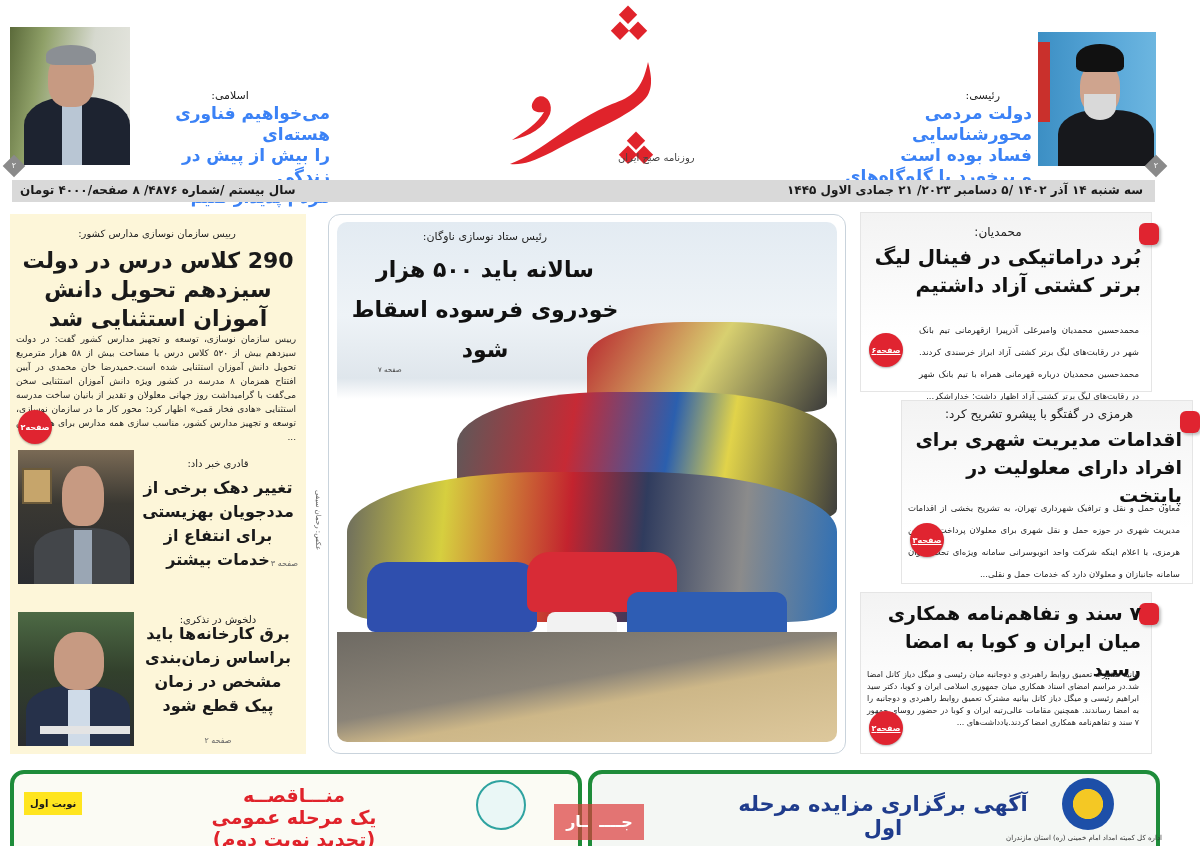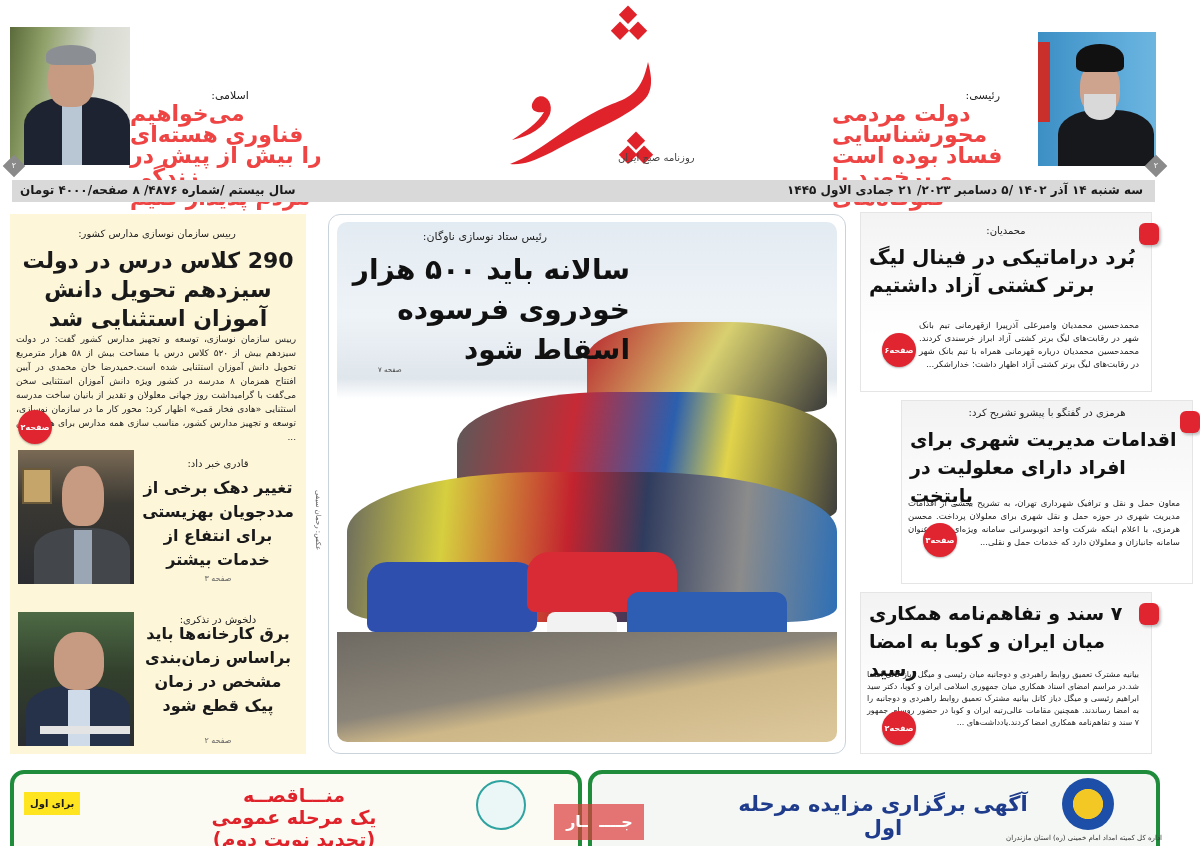--- a/index.html
+++ b/index.html
@@ -16,21 +16,21 @@
   .photo .shirt { position: absolute; background: #b9c6d4; }
 
   .lead-photo-right { left: 1038px; top: 32px; width: 118px; height: 134px; background: linear-gradient(90deg, #3c8fc4 0%, #59a7d8 60%, #6cb6e0 100%); }
   .lead-photo-right .flag { position:absolute; left:0; top:10px; width:12px; height:80px; background:#c9302c; }
   .lead-photo-left { left: 10px; top: 27px; width: 120px; height: 138px; background: linear-gradient(100deg, #5b6a3a 0%, #8fa068 25%, #d6d9cf 60%, #e8e8e2 100%); }
 
   .pagenum-diamond { width: 16px; height: 16px; background: #8a8a8a; transform: rotate(45deg); }
   .pagenum-diamond span { display:block; transform: rotate(-45deg); color:#fff; font-size:8px; text-align:center; line-height:16px; }
 
   .kicker { font-size: 11px; color: #222; text-align: center; }
-  .lead-headline { font-family: "DejaVu Sans", sans-serif; font-weight: bold; font-size: 22px; line-height: 21px; text-align: left; color: #ef4444; }
+  .lead-headline { font-family: "DejaVu Sans", sans-serif; font-weight: bold; font-size: 17px; line-height: 21px; text-align: right; color: #3b82f6; }
 
   .logo { left: 492px; top: 2px; width: 170px; height: 170px; }
   .logo-tagline { left: 618px; top: 152px; font-size: 10px; color: #444; white-space: nowrap; }
 
   .dateline { left: 12px; top: 180px; width: 1143px; height: 22px; background: #d9d9d9; font-weight: bold; font-size: 12px; color: #1a1a1a; }
   .dateline .date { position: absolute; right: 12px; top: 3px; }
   .dateline .issue { position: absolute; left: 8px; top: 3px; }
 
   
   .left-col { left: 10px; top: 214px; width: 296px; height: 540px; background: #fdf6d9; }
@@ -47,31 +47,31 @@
   .side-story .headline { position:absolute; right: 8px; width: 160px; font-size: 16px; line-height: 24px; font-weight: bold; text-align:center; }
   .side-story .pageref { position:absolute; right: 8px; width: 160px; font-size: 8px; text-align:center; color:#666; }
 
   
   .center-frame { left: 328px; top: 214px; width: 518px; height: 540px; border: 1px solid #c9d3dc; border-radius: 12px; background: #fff; }
   .center-photo { left: 337px; top: 222px; width: 500px; height: 520px; border-radius: 10px; overflow: hidden;
      background: linear-gradient(180deg, #e3ebf2 0%, #eef3f7 18%, #dfe6ec 30%, #ffffff 34%); }
   .junk { position:absolute; border-radius: 40% 40% 10% 10%; }
   .ground { position:absolute; left:0; bottom:0; width:100%; height:110px; background: linear-gradient(170deg, #6e6a63 0%, #8b8478 45%, #cdb788 60%, #ddc89c 100%); }
   .center-kicker { left: 350px; top: 230px; width: 270px; font-size: 11px; text-align:center; color:#222; }
-  .center-headline { left: 340px; top: 250px; width: 290px; font-size: 28px; line-height: 40px; font-weight: 900; text-align:right; color:#111; }
+  .center-headline { left: 340px; top: 250px; width: 290px; font-size: 22px; line-height: 40px; font-weight: 900; text-align:center; color:#111; }
   .center-pageref { left: 378px; top: 366px; font-size: 7px; color:#444; }
   .photo-credit { left: 314px; top: 490px; font-size: 7px; color:#555; writing-mode: vertical-rl; }
 
   
   .right-box { left: 860px; width: 292px; background: linear-gradient(180deg, #f3f3f3 0%, #ffffff 70%); border: 1px solid #e5e5e5; }
   .right-box .bullet { position:absolute; right: -8px; top: 10px; width: 20px; height: 22px; background:#e02430; border-radius: 6px; box-shadow: 2px 2px 3px rgba(0,0,0,.25); }
-  .right-box .kicker { position:absolute; right: 20px; width: 250px; font-size: 10px; }
-  .right-box .headline { position:absolute; right: 10px; width: 272px; font-size: 20px; line-height: 28px; font-weight: bold; text-align:left; color:#111; }
-  .right-box .body { position:absolute; right: 12px; width: 220px; font-size: 8.5px; line-height: 13px; color:#222; text-align: justify; }
-  .right-box .page-badge { position:absolute; left: 21px; }
+  .right-box .kicker { position:absolute; right: 28px; width: 250px; font-size: 12px; }
+  .right-box .headline { position:absolute; right: 10px; width: 272px; font-size: 20px; line-height: 28px; font-weight: bold; text-align:right; color:#111; }
+  .right-box .body { position:absolute; right: 12px; width: 220px; font-size: 8.5px; line-height: 22px; color:#222; text-align: justify; }
+  .right-box .page-badge { position:absolute; left: 8px; text-decoration: underline; }
 
   
   .ad { top: 770px; height: 90px; border: 4px solid #1e8c3a; border-radius: 14px; background: #fbfbf4; }
   .ad-left { left: 10px; width: 572px; }
   .ad-right { left: 588px; width: 572px; background: #f4f7f4; }
   .nobat { position:absolute; left: 10px; top: 18px; background:#ffe51f; font-size: 10px; font-weight:bold; padding: 6px 6px; }
   .tender-title { position:absolute; left: 150px; top: 10px; width: 260px; text-align:center; color:#e0232b; font-weight:900; font-size: 19px; line-height: 22px; }
   .emblem { position:absolute; width: 50px; height: 50px; border-radius: 50%; }
   .emblem-left { left: 462px; top: 6px; border: 2px solid #2fa3a0; background: #eaf7f6; }
   .stamp { position:absolute; width: 62px; height: 36px; background: rgba(220,60,60,.7); color:#fff; font-weight:bold; font-size:16px; text-align:center; line-height:36px; }
@@ -149,21 +149,21 @@
 
   <div class="side-story" style="top:236px; height:150px;">
     <div class="thumb photo" style="top:0; height:134px; background: linear-gradient(180deg, #7a6a55 0%, #3a3832 40%, #2a2c30 100%);">
       <div style="position:absolute; left:4px; top:18px; width:30px; height:36px; background:#c6a56b; border:2px solid #6b5a3a;"></div>
       <div class="suit" style="left:16px; top:78px; width:96px; height:56px; background:#43464a;"></div>
       <div class="shirt" style="left:56px; top:80px; width:18px; height:54px; background:#9aa6b4;"></div>
       <div class="face" style="left:44px; top:16px; width:42px; height:60px;"></div>
     </div>
     <div class="kicker" style="top:8px;">قادری خبر داد:</div>
     <div class="headline" style="top:26px;">تغییر دهک برخی از مددجویان بهزیستی برای انتفاع از خدمات بیشتر</div>
-    <div class="pageref" style="top:124px;">صفحه ۳</div>
+    <div class="pageref" style="top:109px;text-align:right;">صفحه ۳</div>
   </div>
 
   <div class="side-story" style="top:398px; height:140px;">
     <div class="thumb photo" style="top:0; height:134px; background: linear-gradient(180deg, #4d6a45 0%, #32402c 45%, #2a2c30 100%);">
       <div class="suit" style="left:8px; top:74px; width:104px; height:60px; background:#26314a;"></div>
       <div class="shirt" style="left:50px; top:78px; width:22px; height:56px; background:#cfdbe8;"></div>
       <div class="face" style="left:36px; top:20px; width:50px; height:58px;"></div>
       <div style="position:absolute; left:22px; top:114px; width:90px; height:8px; background:#e4e4e4;"></div>
     </div>
     <div class="kicker" style="top:2px;">دلخوش در تذکری:</div>
@@ -206,21 +206,21 @@
 </div>
 
 <div class="abs right-box" style="top:592px; height:162px;">
   <div class="bullet"></div>
   <div class="headline" style="top:6px; font-size:19px;">۷ سند و تفاهم‌نامه همکاری میان ایران و کوبا به امضا رسید</div>
   <div class="body" style="top:76px; width:272px; font-size:8px; line-height:12px;">بیانیه مشترک تعمیق روابط راهبردی و دوجانبه میان رئیسی و میگل دیاز کانل امضا شد.در مراسم امضای اسناد همکاری میان جمهوری اسلامی ایران و کوبا، دکتر سید ابراهیم رئیسی و میگل دیاز کانل بیانیه مشترک تعمیق روابط راهبردی و دوجانبه را به امضا رساندند. همچنین مقامات عالی‌رتبه ایران و کوبا در حضور روسای جمهور ۷ سند و تفاهم‌نامه همکاری امضا کردند.یادداشت‌های ...</div>
   <div class="page-badge" style="top:118px;">صفحه۲</div>
 </div>
 
 <div class="abs ad ad-left">
-  <div class="nobat">برای اول</div>
+  <div class="nobat">نوبت اول</div>
   <div class="tender-title">
     <div>منـــاقصــه</div>
     <div>یک مرحله عمومی</div>
     <div>(تجدید نوبت دوم)</div>
   </div>
   <div class="emblem emblem-left"></div>
   <div class="stamp" style="left:540px; top:30px;">جــار</div>
 </div>
 
 <div class="abs ad ad-right">

